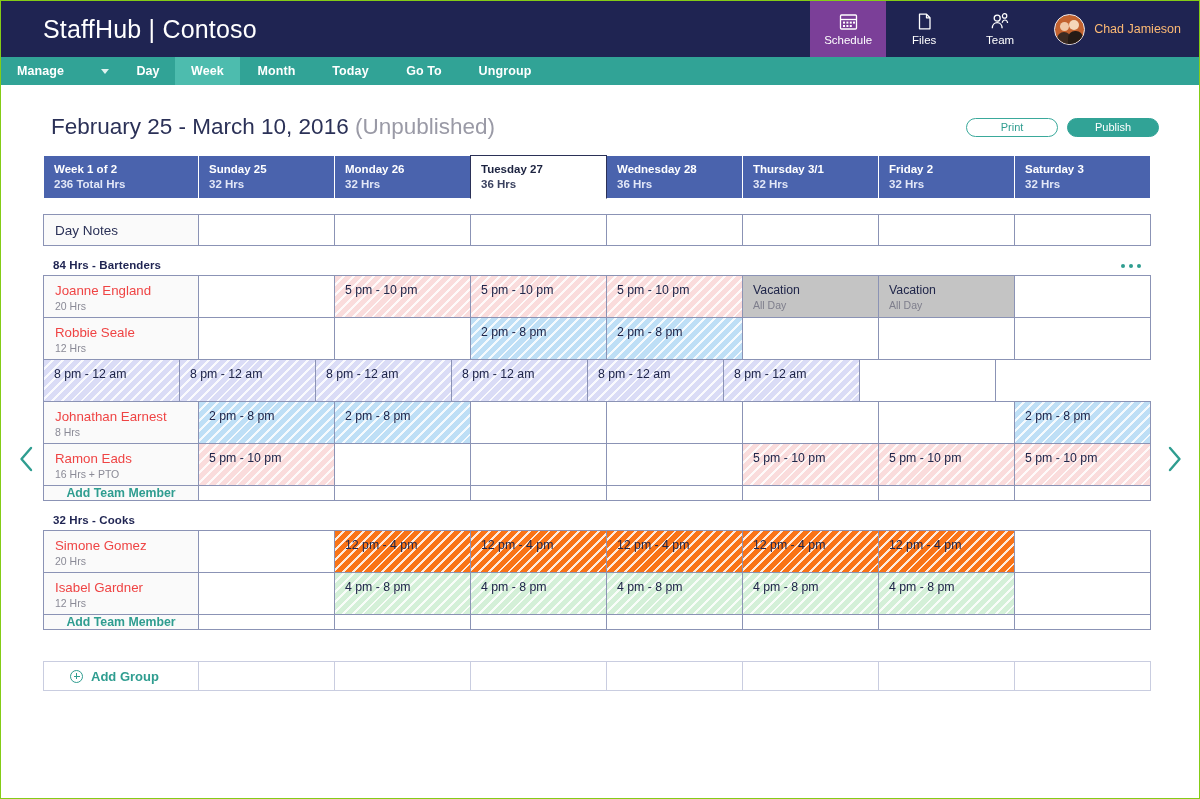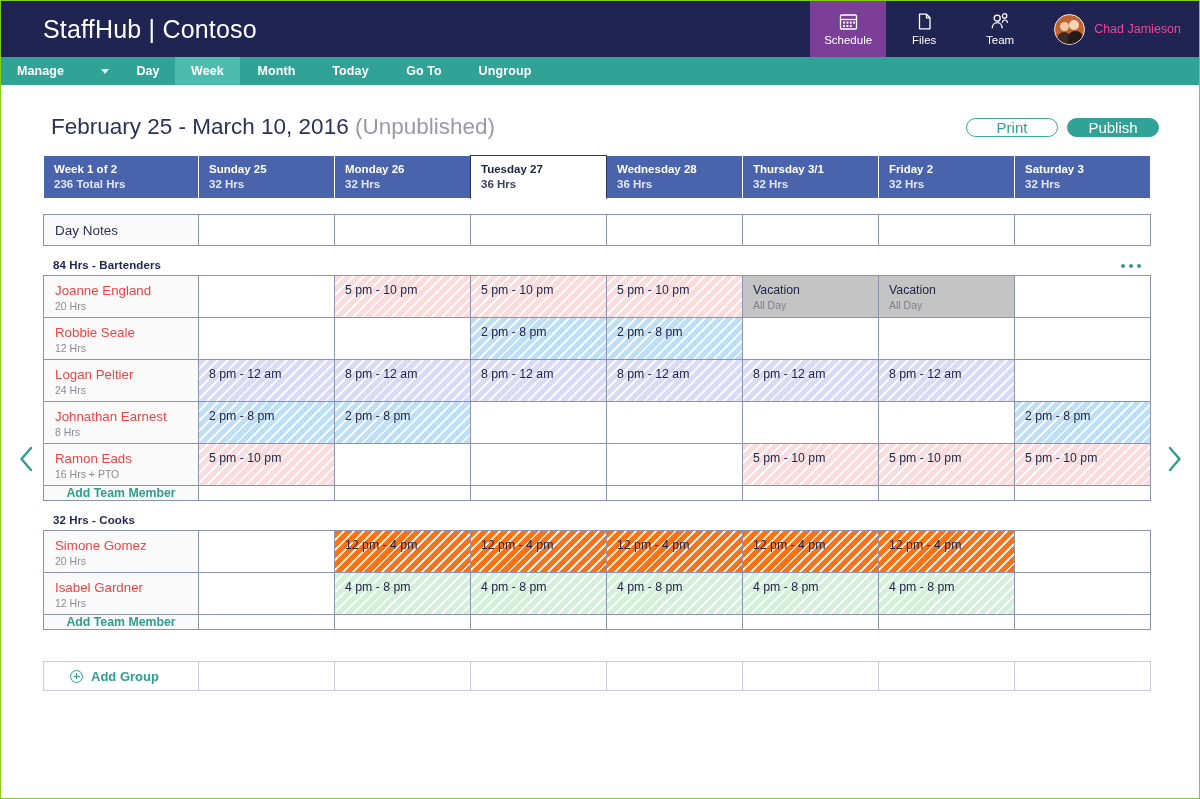--- a/index.html
+++ b/index.html
@@ -81,21 +81,21 @@
     background:#f5d6b8; left:14px; top:5px;
   }
   .avatar .body-a {
     position:absolute; width:14px; height:12px; border-radius:7px 7px 0 0;
     background:#3a2a22; left:2px; bottom:0;
   }
   .avatar .body-b {
     position:absolute; width:15px; height:13px; border-radius:7px 7px 0 0;
     background:#241b16; left:13px; bottom:0;
   }
-  .user-name { font-size: 12.5px; color: #ec4899; white-space: nowrap; }
+  .user-name { font-size: 12.5px; color: #fdba74; white-space: nowrap; }
 
   
   .cmdbar {
     height: 28px;
     background: #31a396;
     display: flex;
     align-items: stretch;
     color: #ffffff;
   }
   .cmd {
@@ -142,21 +142,21 @@
     font-size: 22.5px;
     color: #2b3157;
     font-weight: 400;
     white-space: nowrap;
   }
   .sched-title .unpub { color: #9a9aa6; }
   .title-spacer { flex: 1; }
   .btn {
     height: 19px;
     min-width: 92px;
-    font-size: 15px;
+    font-size: 11px;
     display: inline-flex;
     align-items: center;
     justify-content: center;
     cursor: pointer;
     border-radius: 10px;
   }
   .btn-print {
     background: #ffffff;
     border: 1px solid #3aa99b;
     color: #2f9d90;
@@ -522,24 +522,20 @@
               <div class="s1"></div>
             </div>
             <div class="cell col-day m-cell shift ">
               <div class="s1"></div>
             </div>
             <div class="cell col-day m-cell shift ">
               <div class="s1"></div>
             </div>
           </div>
           <div class="grid-row">
-            <div class="cell col-name m-cell m-name">
-              <div class="n1">Logan Peltier</div>
-              <div class="n2">24 Hrs</div>
-            </div>
             <div class="cell col-day m-cell shift sh-purple hatch">
               <div class="s1">8 pm - 12 am</div>
             </div>
             <div class="cell col-day m-cell shift sh-purple hatch">
               <div class="s1">8 pm - 12 am</div>
             </div>
             <div class="cell col-day m-cell shift sh-purple hatch">
               <div class="s1">8 pm - 12 am</div>
             </div>
             <div class="cell col-day m-cell shift sh-purple hatch">

